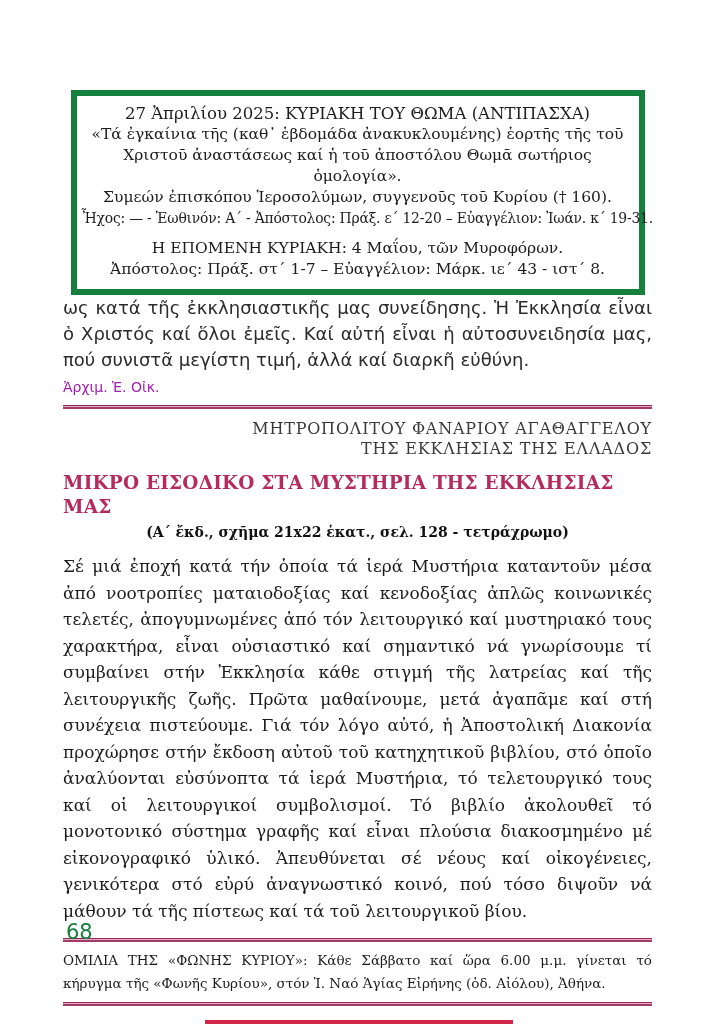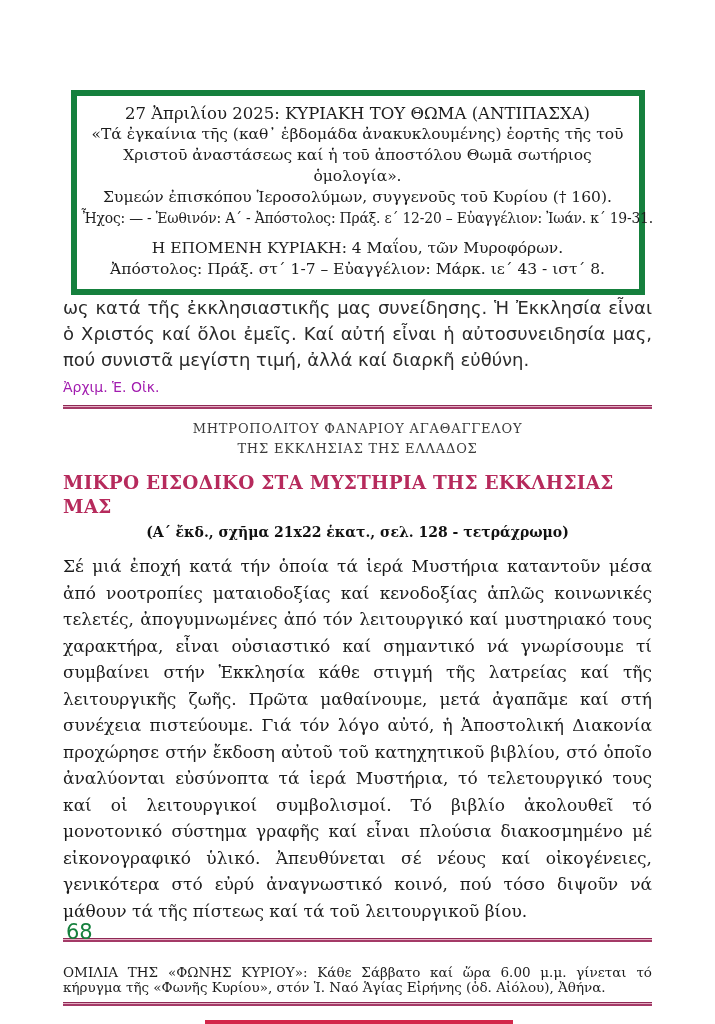--- a/index.html
+++ b/index.html
@@ -28,35 +28,35 @@
   
   .rule{
     height:4px;border:0;
     background:linear-gradient(to bottom,#8e2955 0 30%,#e3aec2 30% 62%,#a43a67 62% 100%);
   }
   .r1{margin-top:5px;}
   .r2{margin-top:14px;}
   .r3{margin-top:7px;}
   
   .author-heading{margin-top:10px;text-align:center;color:#3a3a3a;}
-  .author-heading div{font-size:13px;line-height:20px;letter-spacing:0.8px;}
+  .author-heading div{font-size:16px;line-height:20px;letter-spacing:0.8px;text-align:right;}
   
   .book-title{
     margin-top:12px;font-weight:bold;
     font-size:18.5px;line-height:24px;color:#b62a5c;letter-spacing:0.2px;
   }
   .book-subtitle{
     margin-top:3px;text-align:center;font-weight:bold;font-size:14px;line-height:20px;color:#111;
   }
   .book-desc{
     margin-top:11px;font-size:17px;line-height:26.5px;text-align:justify;color:#1c1c1c;
   }
   
   .homily{
-    margin-top:23px;font-size:13.5px;line-height:15px;text-align:justify;color:#1c1c1c;
+    margin-top:7px;font-size:13.5px;line-height:23px;text-align:justify;color:#1c1c1c;
   }
   
   .page-number{
     position:absolute;left:66px;top:920px;
     font-family:"DejaVu Sans", sans-serif;font-size:21px;color:#15803d;
   }
   .red-bar{
     position:absolute;left:205px;top:1020px;width:308px;height:4px;background:#d3274a;
   }
 </style>

